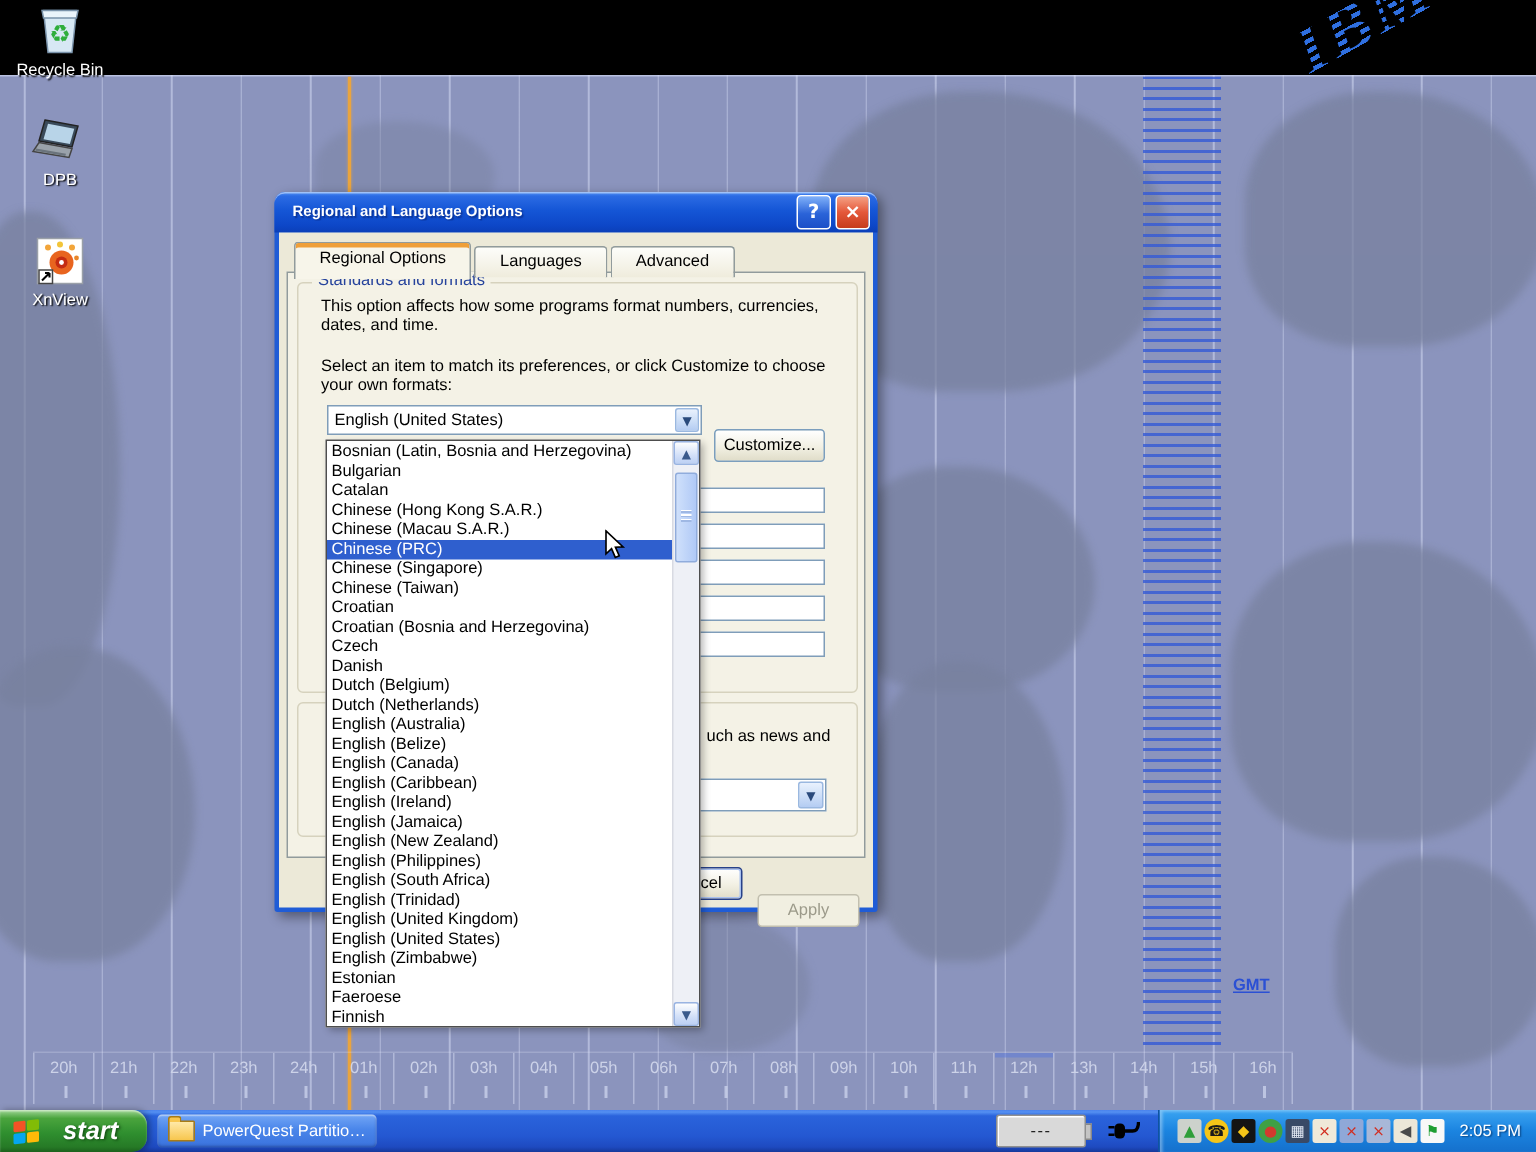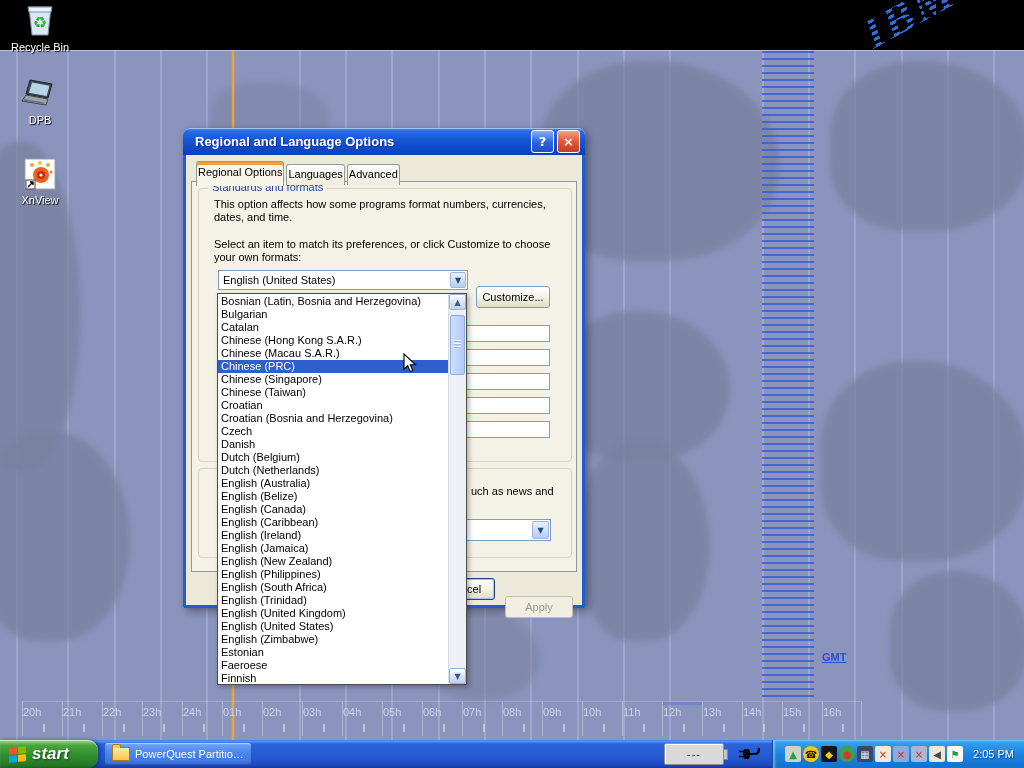--- a/index.html
+++ b/index.html
@@ -15,46 +15,46 @@
   .wallpaper{position:absolute;left:0;top:50px;width:1024px;height:690px;background-color:#8b94bd;
              background-image:repeating-linear-gradient(90deg,rgba(210,217,242,0) 0 45.3px,rgba(210,217,242,.55) 45.3px 46.3px);
              background-position:22.5px 0;border-top:1px solid rgba(225,232,255,.55);box-sizing:border-box;overflow:hidden;z-index:1}
   .blob{position:absolute;background:#78819f;opacity:.75;filter:blur(3px);border-radius:45% 55% 50% 40%}
   .gmt-band{position:absolute;left:762px;top:0;width:52px;height:650px;
             background:repeating-linear-gradient(180deg,rgba(52,90,214,.8) 0 2px,rgba(52,90,214,0) 2px 7px)}
   .orange-line{position:absolute;left:232px;top:0;width:2px;height:690px;background:#e9a43e;box-shadow:0 0 2px #e9a43e}
   .gmt-label{position:absolute;left:822px;top:600px;color:#2b50d4;font-weight:bold;text-decoration:underline}
   .tz-scale{position:absolute;left:22px;top:650px;height:34px;display:flex;border-top:1px solid rgba(222,228,248,.25)}
   .tz-cell{width:40px;box-sizing:border-box;border-left:1px solid rgba(222,228,248,.45);
-           color:#ccd2e8;text-align:left;padding-top:4px;position:relative}
+           color:#ccd2e8;text-align:center;padding-top:4px;position:relative}
   .tz-cell:last-child{border-right:1px solid rgba(222,228,248,.45)}
   .tz-cell::after{content:"";position:absolute;left:50%;bottom:4px;width:2px;height:8px;background:rgba(222,228,248,.6)}
   .tz-cell:nth-child(17){box-shadow:inset 0 3px 0 rgba(90,120,220,.5)}
   
   .dicon{position:absolute;width:72px;text-align:center;z-index:3}
   .dicon .lbl{color:#fff;text-shadow:1px 1px 1px #000;margin-top:2px;display:block}
   .dicon svg{display:block;margin:0 auto}
   
   .dialog{position:absolute;left:183px;top:128px;width:402px;height:480px;box-sizing:border-box;
           border-radius:7px 7px 2px 2px;background:#1f5cd6;padding:27px 3px 3px;z-index:10;
           box-shadow:3px 3px 8px rgba(0,0,0,.4)}
   .titlebar{position:absolute;left:0;top:0;right:0;height:27px;border-radius:7px 7px 0 0;
             background:linear-gradient(180deg,#5896f5 0%,#2b6be4 10%,#1556d6 45%,#0d47c8 82%,#0b3fb8 100%);
             display:flex;align-items:center;padding:0 5px 0 12px;box-sizing:border-box;
             box-shadow:inset 0 1px 0 rgba(255,255,255,.45)}
-  .titlebar .ttl{color:#fff;font-weight:bold;font-size:13px;text-shadow:1px 1px 1px #0a3294;flex:1;
+  .titlebar .ttl{color:#fff;font-weight:bold;font-size:10px;text-shadow:1px 1px 1px #0a3294;flex:1;
                  white-space:nowrap;overflow:hidden}
   .tb-btn{width:21px;height:21px;border-radius:3px;border:1px solid #fff;margin-left:3px;color:#fff;
           font-weight:bold;font-size:13px;display:flex;align-items:center;justify-content:center;
           font-family:"DejaVu Sans",sans-serif}
   .help-btn{background:linear-gradient(180deg,#7fb0f9,#2a63d8 55%,#1b4fc8)}
   .close-btn{background:linear-gradient(180deg,#f5a184,#e4583a 50%,#c63c1d)}
   .dlg-body{position:absolute;left:3px;top:27px;right:3px;bottom:3px;background:#ece9d8}
   .tabs{position:absolute;left:10px;top:6px;display:flex;align-items:flex-end;z-index:2}
-  .tab{height:17px;padding:3px 1px 0;background:linear-gradient(#fdfdfa,#efecdc);border:1px solid #919b9c;
+  .tab{height:17px;padding:3px 16px 0;background:linear-gradient(#fdfdfa,#efecdc);border:1px solid #919b9c;
        border-bottom:none;border-radius:3px 3px 0 0;margin-right:2px;cursor:default}
   .tab.active{background:#f7f5ea;height:20px;margin-bottom:-1px;box-shadow:inset 0 3px 0 #ef9f39;padding-top:4px}
   .panel{position:absolute;left:5px;right:5px;top:26px;height:389px;border:1px solid #919b9c;background:#f4f2e6}
   .grpbox{position:absolute;border:1px solid #d6d2bd;border-radius:4px}
   .grpbox>.glabel{position:absolute;left:9px;top:-8px;background:#f4f2e6;padding:0 4px;color:#26439c}
   .ptext{position:absolute;line-height:13px}
   .combo{position:absolute;background:#fff;border:1px solid #7f9db9;box-sizing:border-box}
   .combo .cval{position:absolute;left:4px;top:3px;white-space:nowrap}
   .combo .carrow{position:absolute;right:1px;top:1px;bottom:1px;width:16px;border-radius:2px;
         background:linear-gradient(180deg,#e9f1fd,#cfe0f8 50%,#b4ccf2);border:1px solid #9ab8e0;box-sizing:border-box;
@@ -77,21 +77,21 @@
   .sthumb{height:58px;margin:5px 1px 0;background:linear-gradient(90deg,#cfe0fb,#b0c9f6);border:1px solid #90acdc;
           border-radius:2px;position:relative}
   .sthumb::after{content:"";position:absolute;left:3px;right:3px;top:24px;height:8px;
           background:repeating-linear-gradient(180deg,#fff 0 1px,#9fb8e4 1px 2px,transparent 2px 3px)}
   .sspacer{flex:1}
   
   .cursor{position:absolute;left:403px;top:353px;z-index:100;pointer-events:none}
   
   .taskbar{position:absolute;left:0;top:740px;width:1024px;height:28px;z-index:50;display:flex;align-items:center;
            background:linear-gradient(180deg,#4a82ec 0%,#5490f2 5%,#2a63dc 14%,#2458d2 62%,#1e4ac0 88%,#16389a 100%)}
-  .start{width:98px;height:28px;border-radius:0 10px 10px 0;flex:none;display:flex;align-items:center;gap:6px;
+  .start{width:98px;height:28px;border-radius:0 10px 10px 0;flex:none;display:flex;align-items:center;gap:16px;
          padding-left:9px;box-sizing:border-box;color:#fff;font-style:italic;font-weight:bold;font-size:17px;
          text-shadow:1px 1px 2px #114a11;cursor:pointer;
          background:linear-gradient(180deg,#9fd694 0%,#4aa43d 20%,#2f8f2f 55%,#267a26 88%,#1c611c 100%);
          box-shadow:2px 0 4px rgba(0,0,0,.35), inset 0 1px 1px rgba(255,255,255,.5)}
   .flag{width:17px;height:15px;display:grid;grid-template-columns:8px 8px;grid-template-rows:7px 7px;gap:1px;transform:skewY(-6deg)}
   .flag span{border-radius:1px}
   .flag .f1{background:#f35325}.flag .f2{background:#81bc06}.flag .f3{background:#05a6f0}.flag .f4{background:#ffba08}
   .tasks{display:flex;align-items:center;height:28px}
   .task{height:22px;margin-left:7px;border-radius:3px;display:flex;align-items:center;gap:5px;padding:0 7px;
         box-sizing:border-box;color:#fff;white-space:nowrap;overflow:hidden;cursor:pointer;

